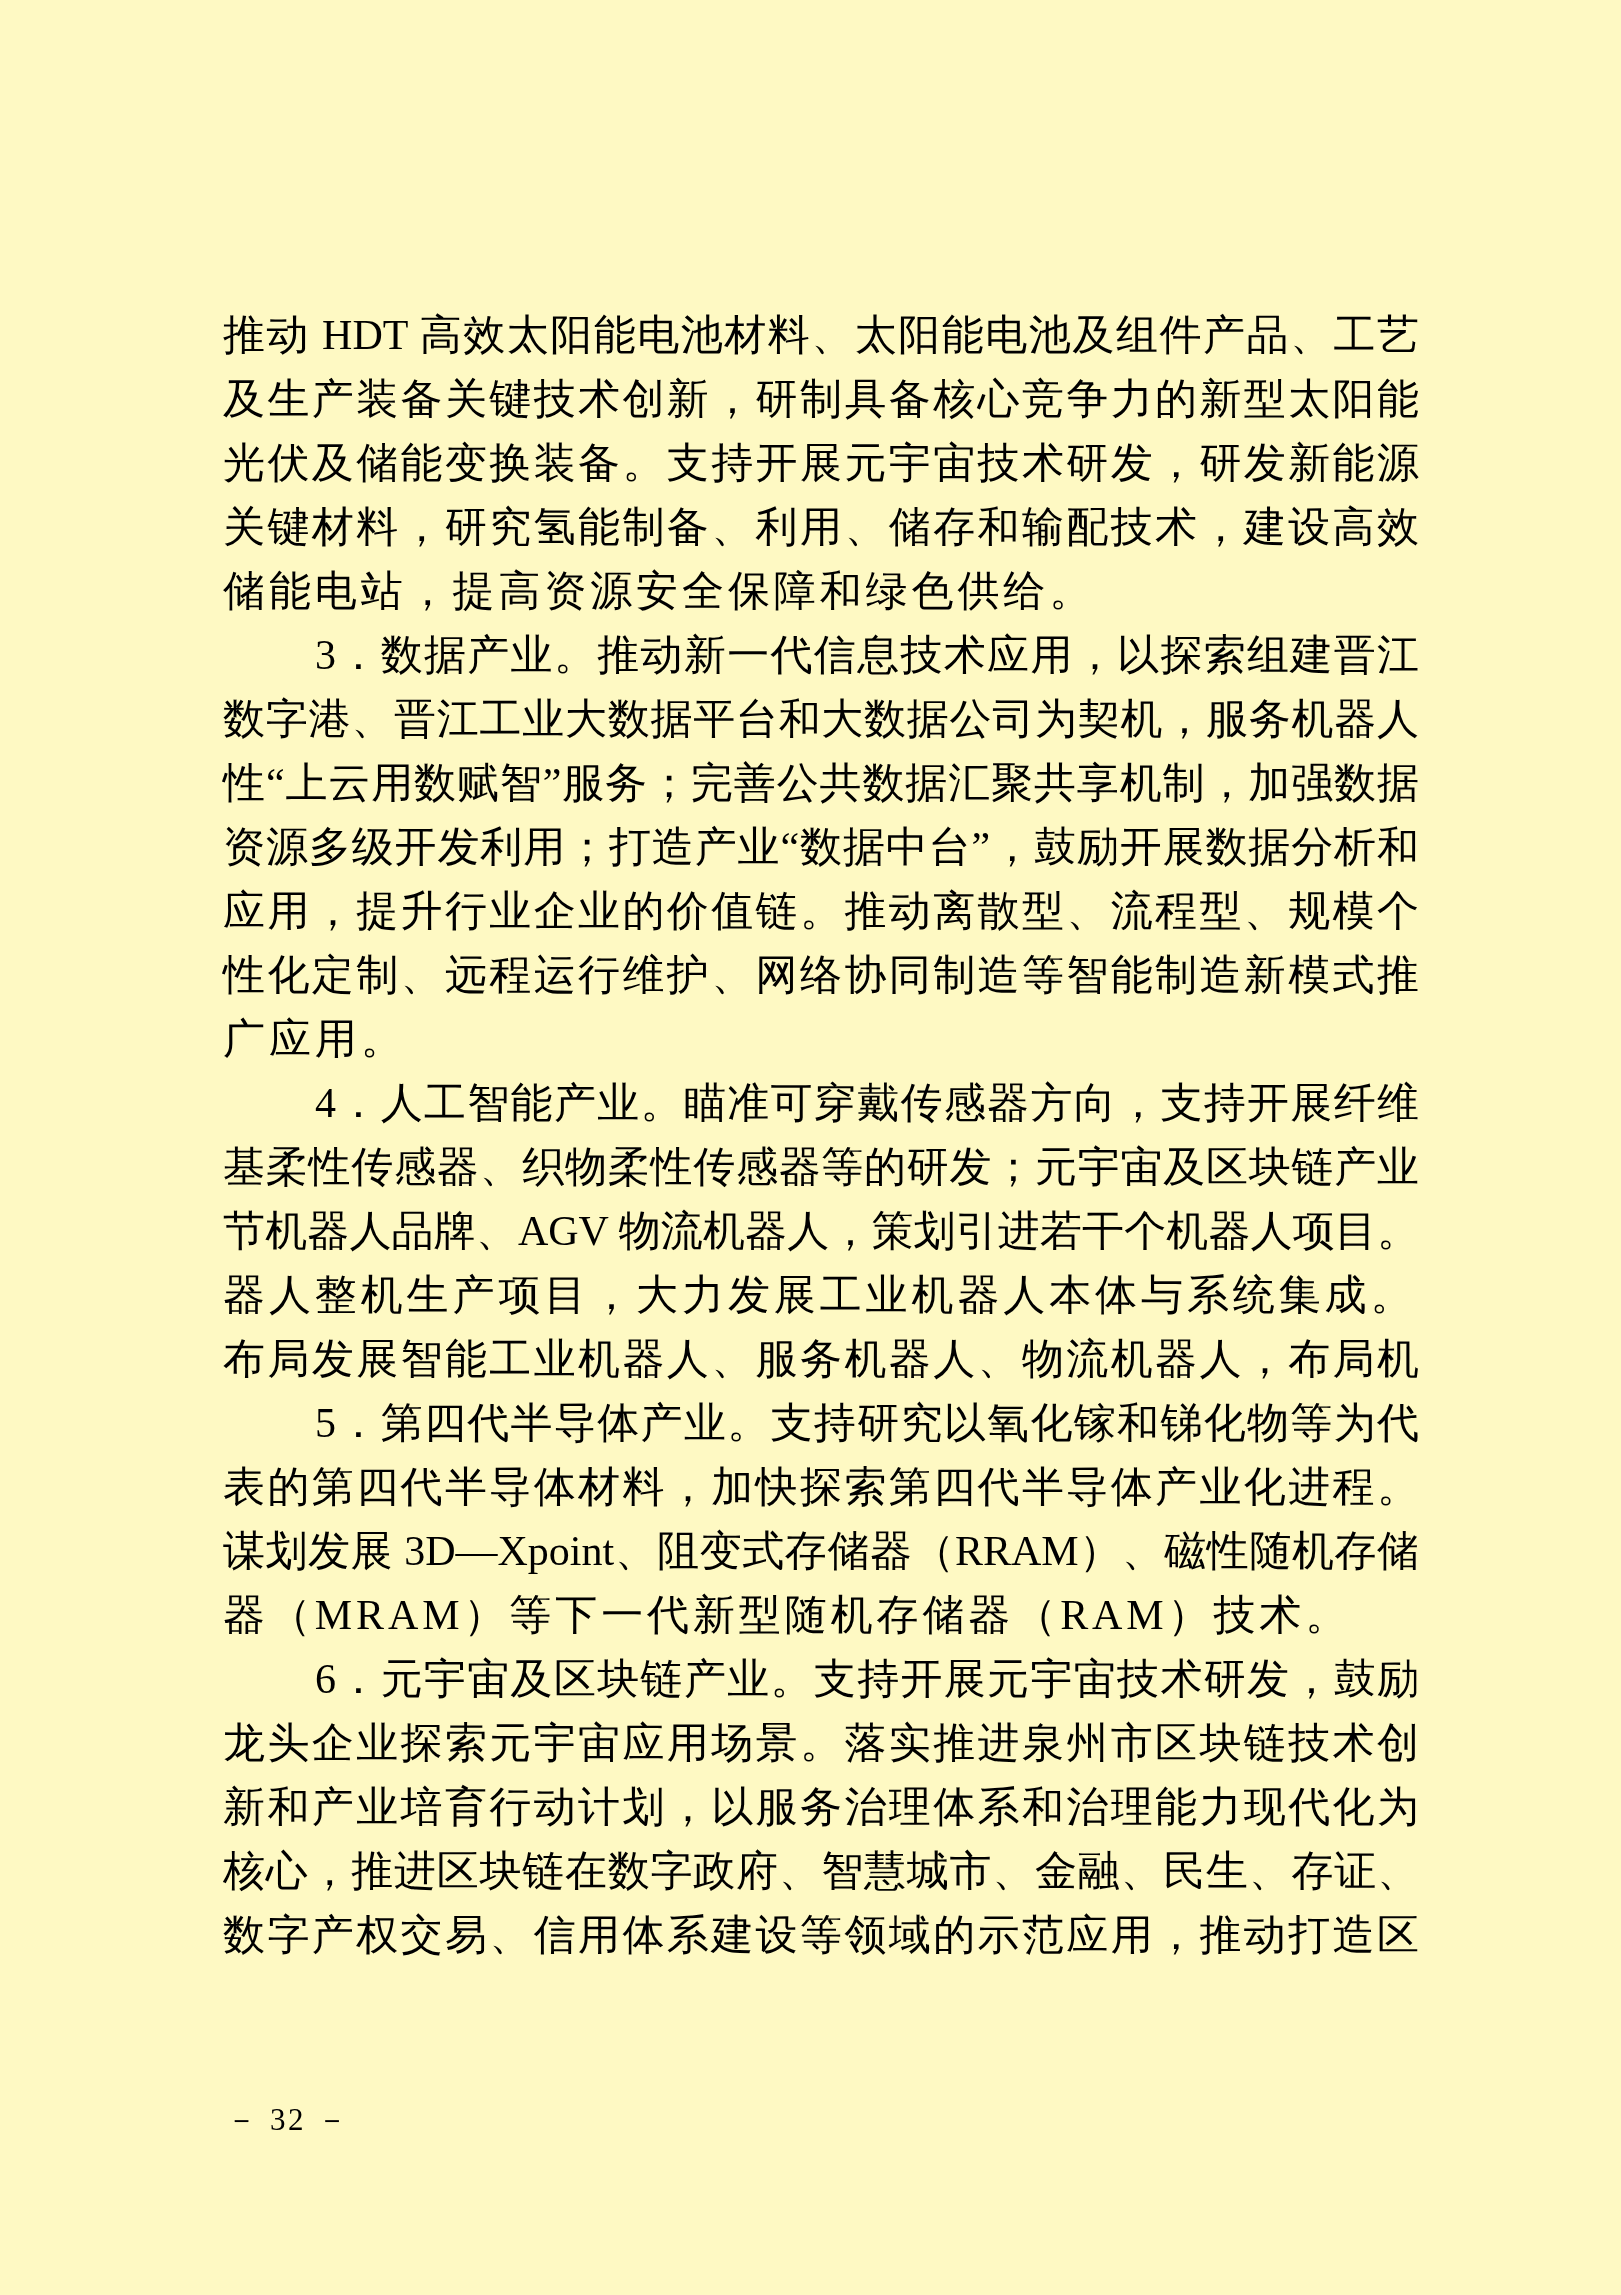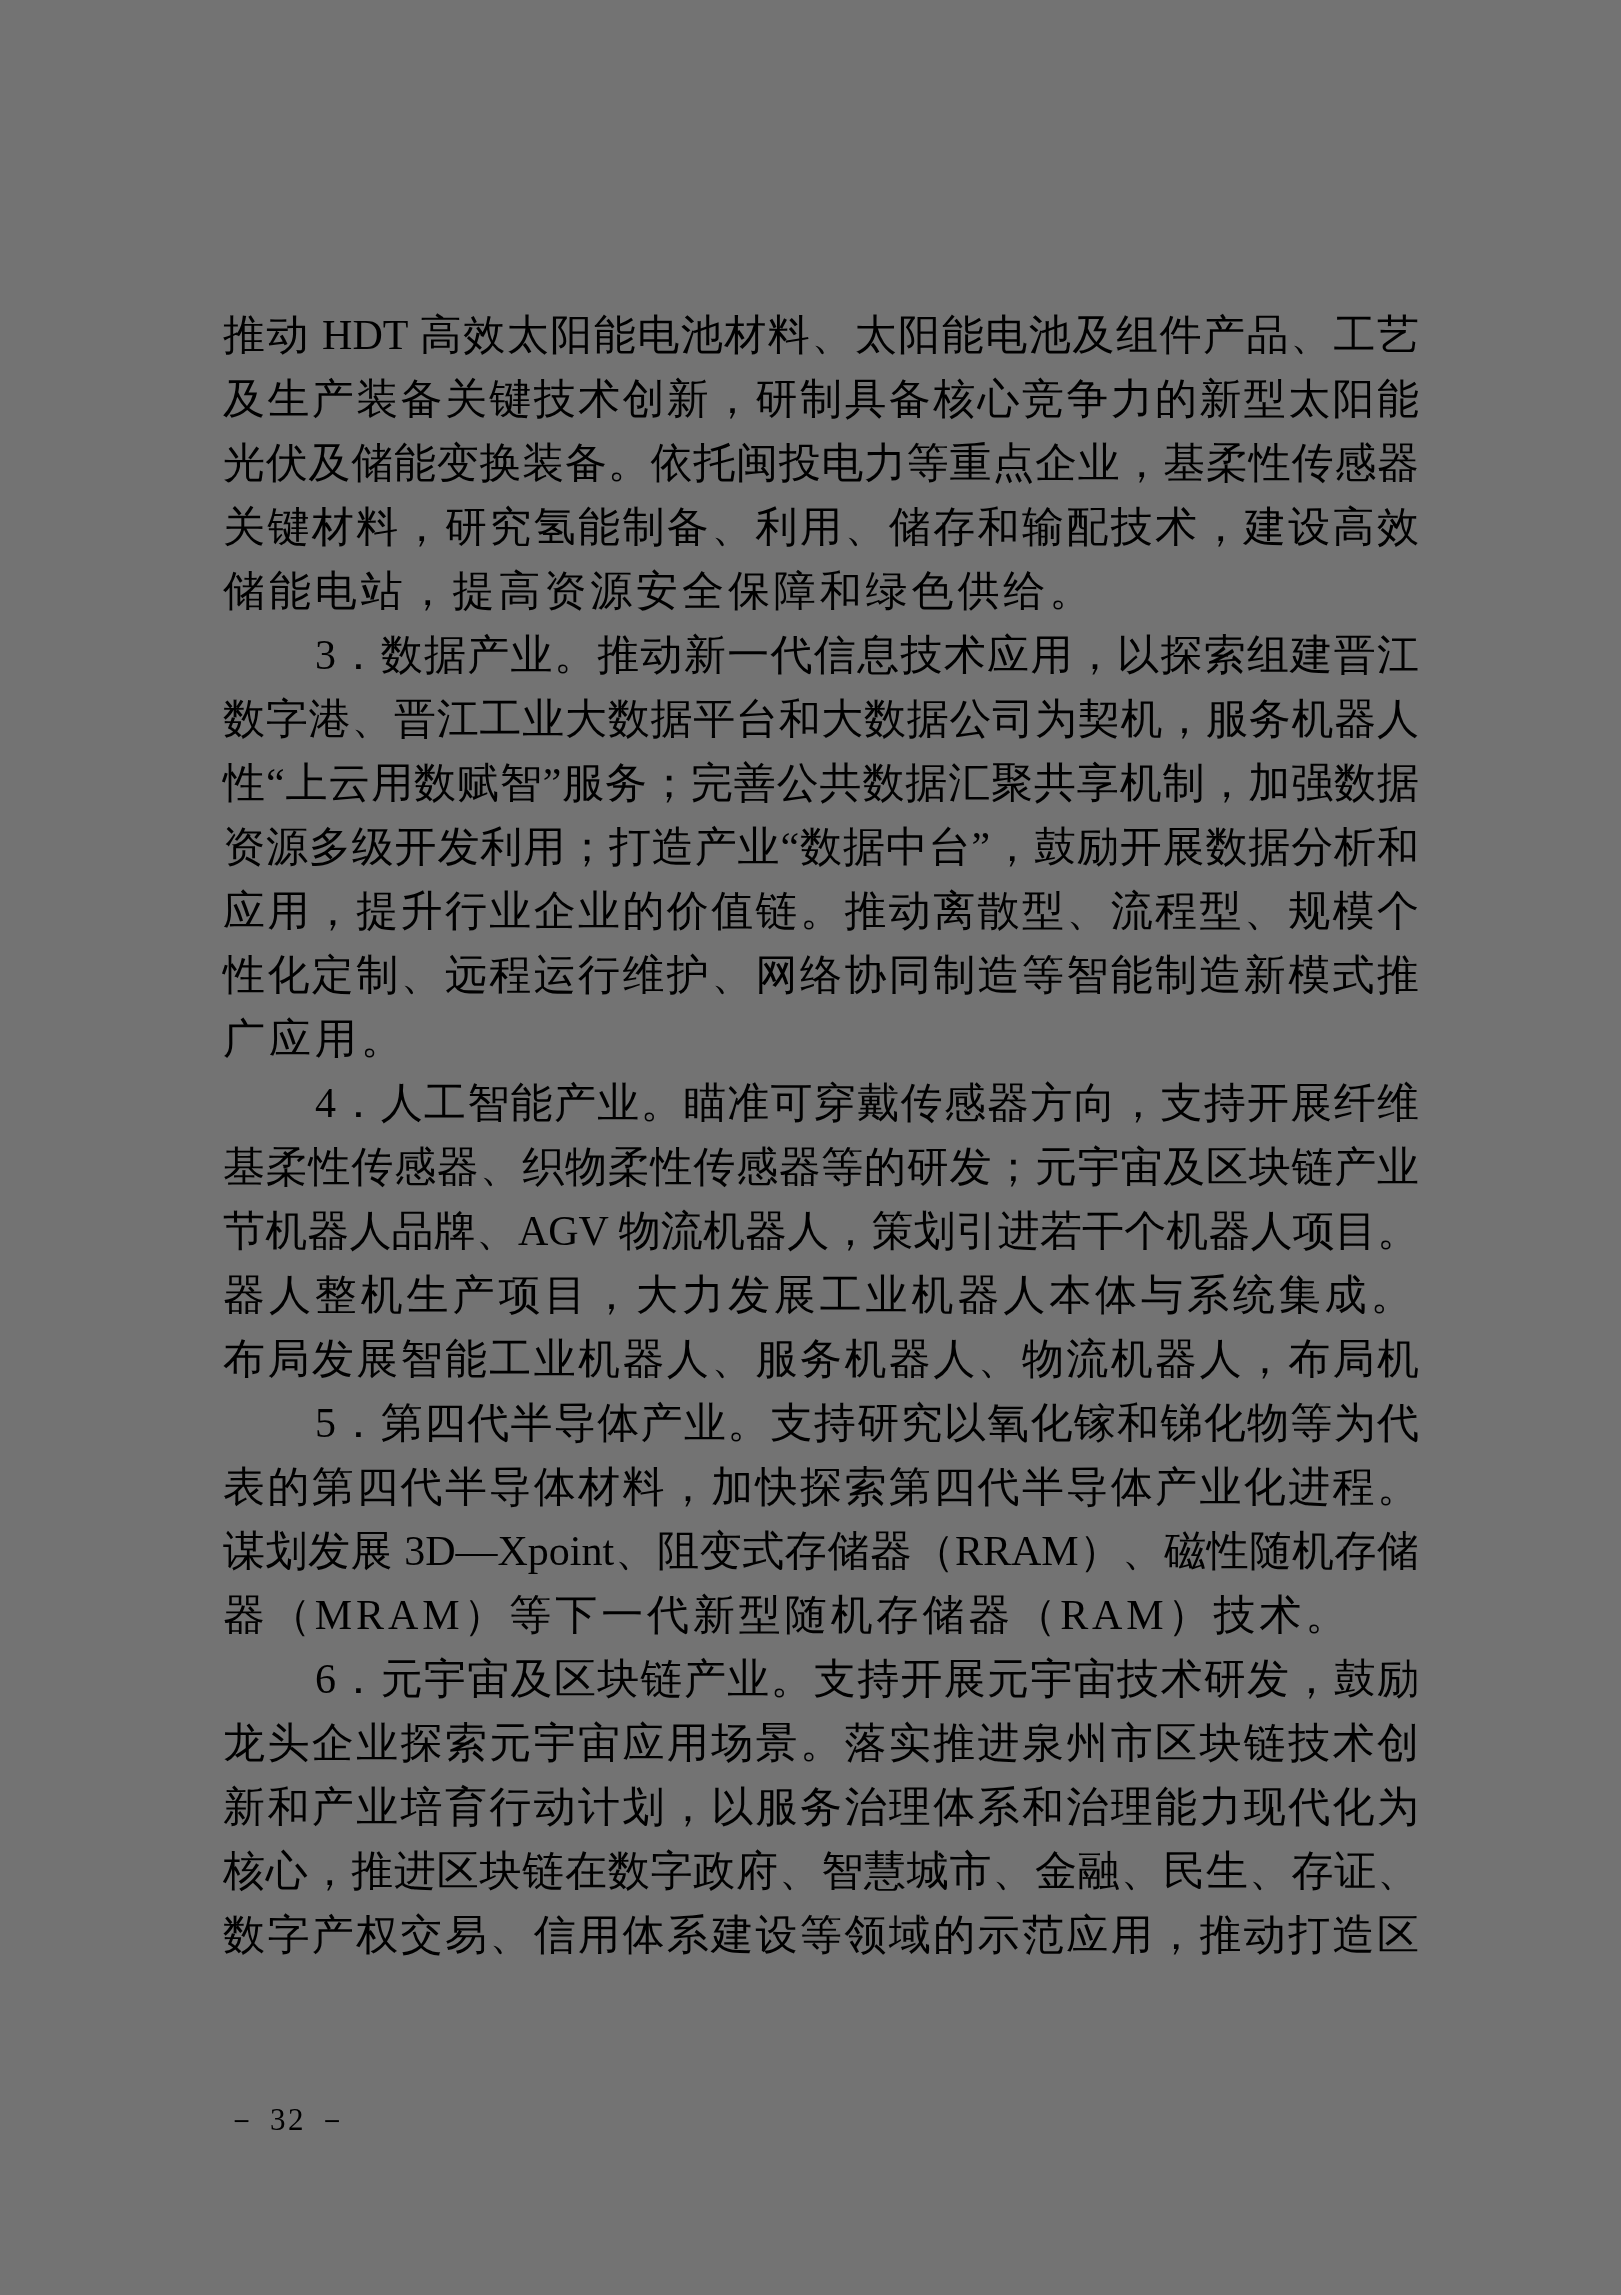--- a/index.html
+++ b/index.html
@@ -7,21 +7,21 @@
     width: 1621px;
     height: 2295px;
     background: #ffffff;
     position: relative;
     font-family: "Liberation Serif", "DejaVu Serif", serif;
     overflow: hidden;
   }
   .page {
     position: absolute;
     inset: 0;
-    background: #737373;
+    background: #fef9c3;
   }
   .doc-body {
     position: absolute;
     left: 223px;
     top: 303px;
     width: 1196px;
     color: #000000;
   }
   .text-line {
     height: 64px;
@@ -50,21 +50,21 @@
     letter-spacing: 2.6px;
   }
 </style>
 </head>
 <body style="background: rgb(255, 255, 255);">
 
 <div class="page">
   <div class="doc-body" style="color: rgb(0, 0, 0);">
       <div class="text-line">推动 HDT 高效太阳能电池材料、太阳能电池及组件产品、工艺</div>
       <div class="text-line">及生产装备关键技术创新，研制具备核心竞争力的新型太阳能</div>
-      <div class="text-line">光伏及储能变换装备。依托闽投电力等重点企业，基柔性传感器</div>
+      <div class="text-line">光伏及储能变换装备。支持开展元宇宙技术研发，研发新能源</div>
       <div class="text-line">关键材料，研究氢能制备、利用、储存和输配技术，建设高效</div>
       <div class="text-line end">储能电站，提高资源安全保障和绿色供给。</div>
       <div class="text-line indent">3．数据产业。推动新一代信息技术应用，以探索组建晋江</div>
       <div class="text-line">数字港、晋江工业大数据平台和大数据公司为契机，服务机器人</div>
       <div class="text-line">性“上云用数赋智”服务；完善公共数据汇聚共享机制，加强数据</div>
       <div class="text-line">资源多级开发利用；打造产业“数据中台”，鼓励开展数据分析和</div>
       <div class="text-line">应用，提升行业企业的价值链。推动离散型、流程型、规模个</div>
       <div class="text-line">性化定制、远程运行维护、网络协同制造等智能制造新模式推</div>
       <div class="text-line end">广应用。</div>
       <div class="text-line indent">4．人工智能产业。瞄准可穿戴传感器方向，支持开展纤维</div>

